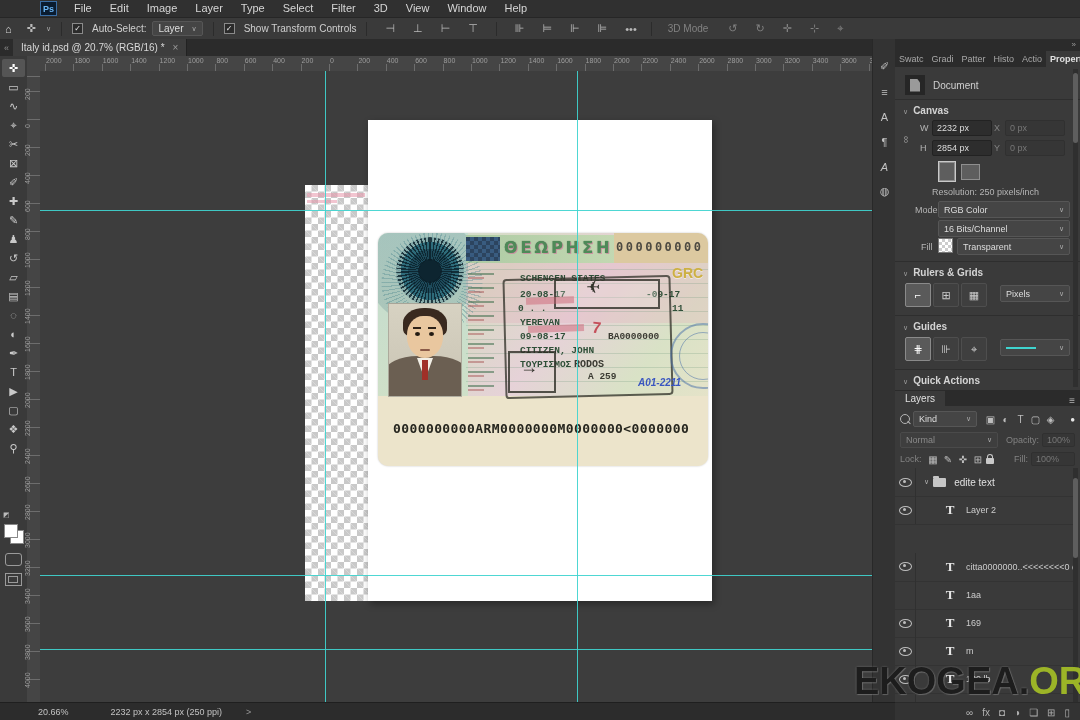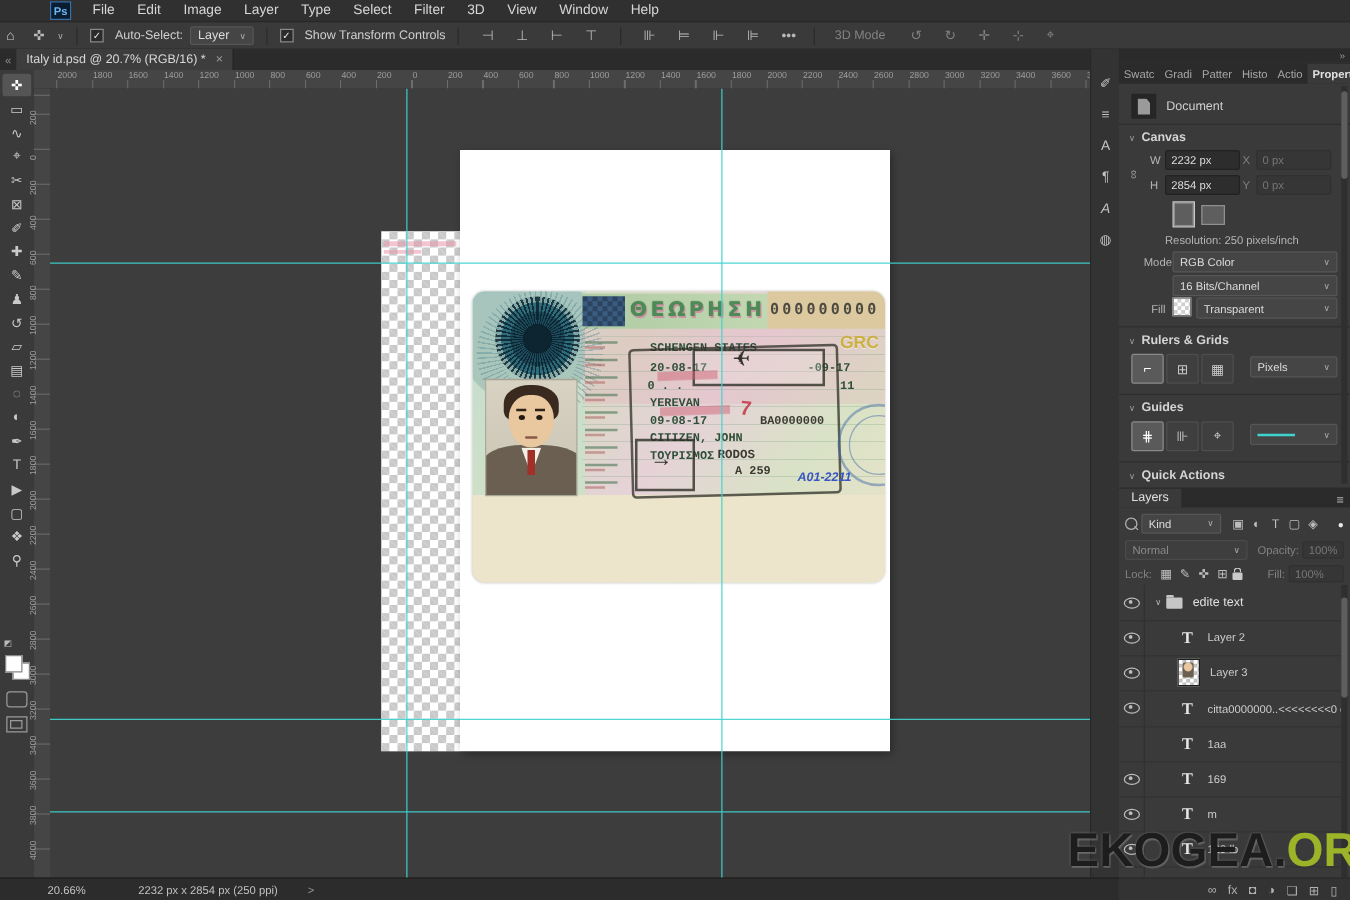--- a/index.html
+++ b/index.html
@@ -445,20 +445,21 @@
       <div class="v-arrowbox"></div>
       <div class="v-arrow">→</div>
       <div class="v-redbar" style="left:148px;top:64px;width:48px;height:7px;"></div>
       <div class="v-redbar" style="left:150px;top:92px;width:56px;height:7px;"></div>
       <div class="v-seven">7</div>
       <div class="v-bluestamp">
           <i></i>
         </div>
       <div class="v-code">A01-2211</div>
 
+      <div class="v-mrz" style="left:15px;top:188px;">0000000000ARM0000000M0000000&lt;0000000</div>
     </div>
   </div>
 
   <div class="abs guide" style="left:325px;top:71px;width:1px;height:631px;"></div>
   <div class="abs guide" style="left:577px;top:71px;width:1px;height:631px;"></div>
   <div class="abs guide" style="left:40px;top:210px;width:832px;height:1px;"></div>
   <div class="abs guide" style="left:40px;top:575px;width:832px;height:1px;"></div>
   <div class="abs guide" style="left:40px;top:649px;width:832px;height:1px;"></div>
 
   <div class="abs panelstrip" id="panelStrip">
@@ -602,29 +603,20 @@
         </div>
         <div class="layer-row" style="top: 28.2px;">
           <span class="eyebox">
             <span class="eye">
               <i></i>
             </span>
           </span>
           <span class="ticon">T</span>
           <span class="lname">Layer 2</span>
         </div>
-        <div class="layer-row" style="top: 56.4px;">
-          <span class="eyebox">
-            <span class="eye">
-              <i></i>
-            </span>
-          </span>
-          <span class="thumb"></span>
-          <span class="lname">Layer 3</span>
-        </div>
         <div class="layer-row" style="top: 84.6px;">
           <span class="eyebox">
             <span class="eye">
               <i></i>
             </span>
           </span>
           <span class="ticon">T</span>
           <span class="lname">citta0000000..&lt;&lt;&lt;&lt;&lt;&lt;&lt;&lt;0 d</span>
         </div>
         <div class="layer-row" style="top: 112.8px;">

